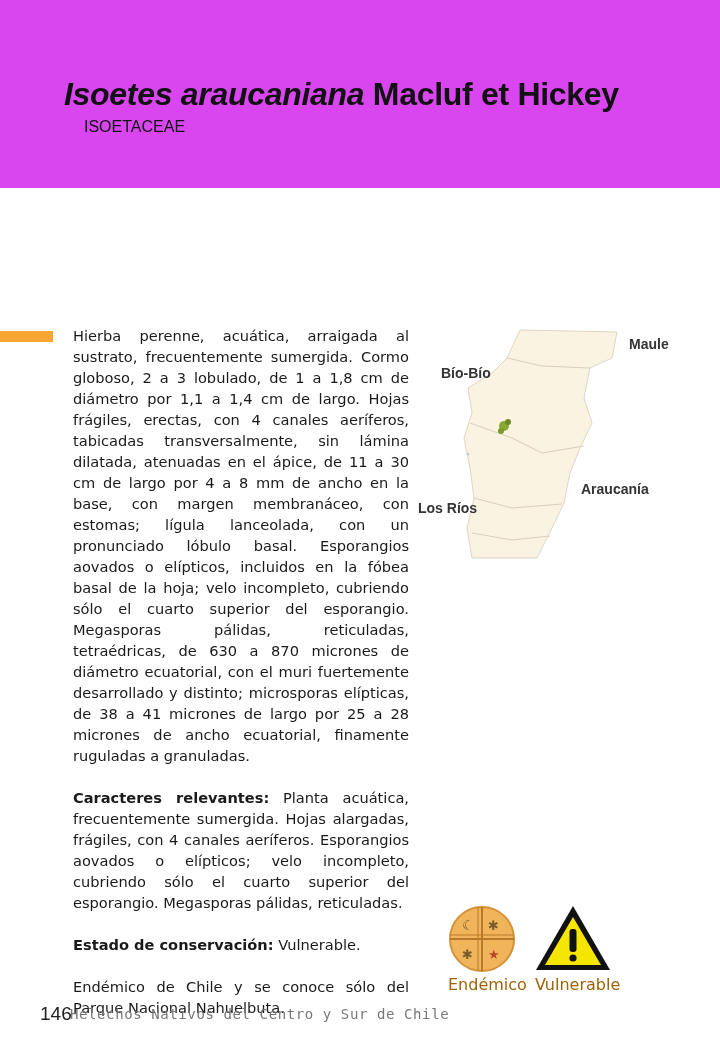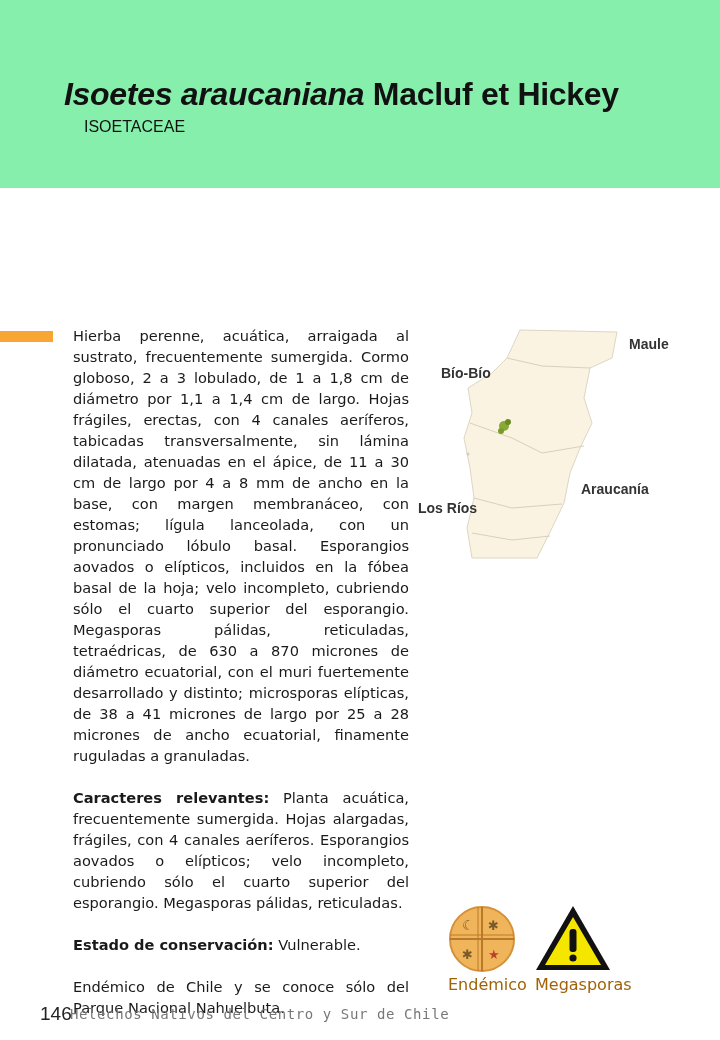--- a/index.html
+++ b/index.html
@@ -1,17 +1,17 @@
 <!DOCTYPE html>
 <html><head>
 <meta charset="utf-8">
 <style>
   html,body{margin:0;padding:0;}
   body{width:720px;height:1040px;background:#ffffff;position:relative;overflow:hidden;font-family:"DejaVu Sans","Liberation Sans",sans-serif;color:#1a1a1a;}
-  .header{position:absolute;left:0;top:0;width:720px;height:188px;background:#86efac;}
+  .header{position:absolute;left:0;top:0;width:720px;height:188px;background:#d946ef;}
   .title{position:absolute;left:64px;top:76px;font-family:"Liberation Sans",sans-serif;font-weight:bold;font-size:32px;color:#111;white-space:nowrap;letter-spacing:-0.3px;}
   .title .sp{font-style:italic;}
   .family{position:absolute;left:64px;top:118px;font-family:"Liberation Sans",sans-serif;font-size:16px;color:#111;margin-left:20px;}
   .accent-bar{position:absolute;left:0;top:331px;width:53px;height:11px;background:#f7a533;}
   .body-text{position:absolute;left:64px;top:325px;width:336px;font-size:14.6px;line-height:21px;text-align:justify;hyphens:none;margin-left:9px;}
   .body-text p{margin:0 0 21px 0;}
   .body-text b{font-weight:bold;}
   .map{position:absolute;left:412px;top:328px;width:270px;height:232px;}
   .icons{position:absolute;left:440px;top:900px;width:190px;height:100px;}
   .icon-label{position:absolute;font-size:16px;color:#a16207;}
@@ -65,17 +65,17 @@
     <text x="14" y="54" font-size="13" fill="#7a5a2a">✱</text>
     <text x="40" y="54" font-size="13" fill="#b8452a">★</text>
   </svg>
   <svg style="position:absolute;left:94px;top:3px;" width="78" height="70" viewBox="0 0 78 70">
     <polygon points="39,3 76,67 2,67" fill="#111"></polygon>
     <polygon points="39,14 67,62 11,62" fill="#f5e600"></polygon>
     <rect x="35.5" y="26" width="7" height="23" rx="3" fill="#111"></rect>
     <circle cx="39" cy="55" r="3.6" fill="#111"></circle>
   </svg>
   <div class="icon-label" style="left:8px;top:75px;">Endémico</div>
-  <div class="icon-label" style="left:95px;top:75px;">Megasporas</div>
+  <div class="icon-label" style="left:95px;top:75px;">Vulnerable</div>
 </div>
 
 <div class="footer-num">146</div>
 <div class="footer-text">Helechos Nativos del Centro y Sur de Chile</div>
 
 </body></html>

